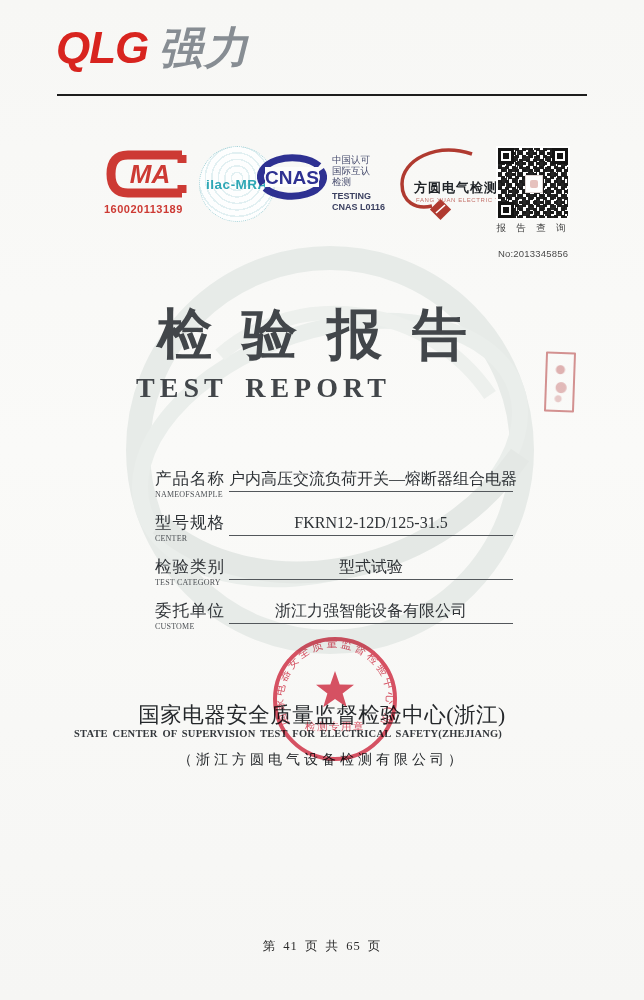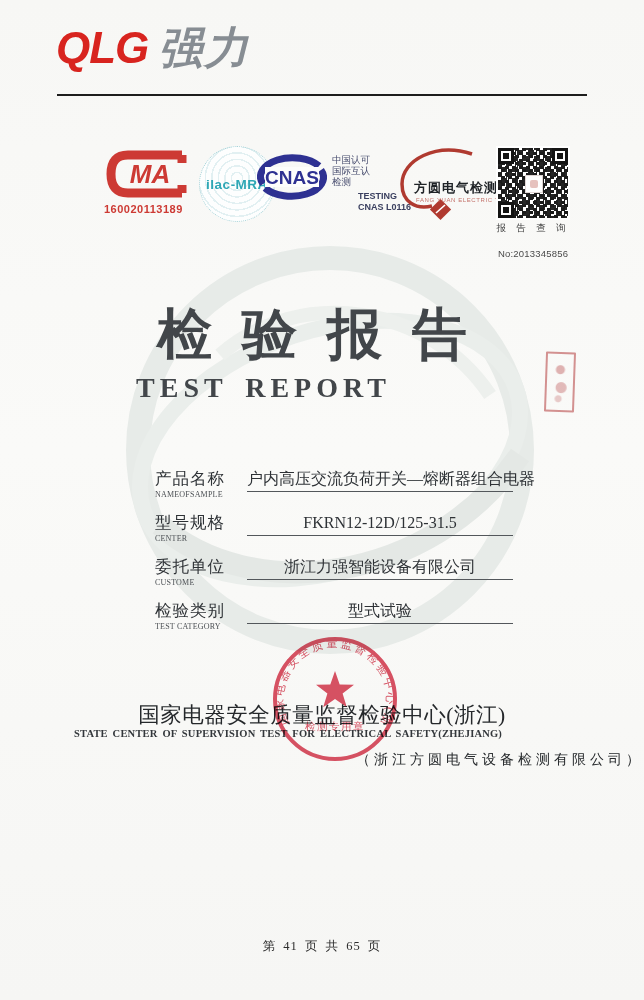--- a/index.html
+++ b/index.html
@@ -27,21 +27,21 @@
 
   .ilac { left:199px; top:0px; width:74px; height:74px; border-radius:50%;
     background:repeating-radial-gradient(circle at 50% 42%, #fdfefe 0 5px, #e2f0f2 5px 6.5px);
     border:1px dotted #9fd0d6; display:flex; align-items:center; justify-content:center; }
   .ilac-label { font-family:"Liberation Sans",sans-serif; font-weight:bold; font-size:13.5px; color:#2ea7b5; letter-spacing:0.5px; }
 
   .cnas { left:257px; top:8px; width:130px; }
   .cnas-row { display:flex; align-items:flex-start; }
   .cnas svg { flex:none; }
   .cnas-text { margin-left:5px; font-family:"Liberation Sans",sans-serif; font-size:9.5px; line-height:1.18; color:#474c6e; white-space:nowrap; }
-  .cnas-sub { font-weight:bold; color:#3b4060; margin-top:3px; font-size:9px; line-height:1.25;margin-left:26px; }
+  .cnas-sub { font-weight:bold; color:#3b4060; margin-top:3px; font-size:9px; line-height:1.25; }
 
   .fy { left:386px; top:0px; width:110px; height:92px; }
   .fy svg { position:absolute; left:0; top:0; }
   .fy-label { position:absolute; left:28px; top:33px; font-size:13px; font-weight:bold; color:#1f2327; letter-spacing:1px; white-space:nowrap; }
   .fy-sub { position:absolute; left:30px; top:51px; font-size:6px; color:#c4736c; letter-spacing:0.6px; white-space:nowrap; font-family:"Liberation Sans",sans-serif; }
 
   .qr { left:496px; top:2px; width:74px; text-align:center; }
   .qr-box { position:relative; width:70px; height:70px; margin:0 auto;
     background:
       repeating-conic-gradient(#1c1c1c 0 25%, transparent 0 50%) 0px 0px / 7px 7px,
@@ -67,33 +67,33 @@
 
   .small-seal { position:absolute; left:545px; top:352px; width:26px; height:56px;
     border:2px solid rgba(198,110,110,.75); transform:rotate(2deg); border-radius:1px;
     background:
       radial-gradient(circle at 50% 28%, rgba(190,90,90,.45) 0 4px, transparent 5px),
       radial-gradient(circle at 55% 60%, rgba(190,90,90,.40) 0 5px, transparent 6px),
       radial-gradient(circle at 45% 80%, rgba(190,90,90,.30) 0 3px, transparent 4px); }
 
   
   .form { position:absolute; left:155px; top:467px; width:358px; }
-  .form-row { display:flex; align-items:flex-start; margin-bottom:12px;gap:18px; }
+  .form-row { display:flex; align-items:flex-start; margin-bottom:12px; }
   .fr-label-wrap { flex:none; width:74px; }
   .fr-label { display:block; font-size:16.5px; color:#2e3236; letter-spacing:1px; line-height:24px; white-space:nowrap; }
   .fr-sub { display:block; font-size:8px; color:#4c5054; letter-spacing:0.2px; margin-top:-1px; white-space:nowrap; }
   .fr-value { flex:1; min-width:0; border-bottom:1.4px solid #53575b; text-align:center;
     font-size:16px; color:#2e3236; line-height:23px; height:24px; white-space:nowrap; }
 
   
   .org-cn { position:absolute; left:0; top:700px; width:644px; text-align:center;
     font-size:21.5px; color:#25282b; letter-spacing:0.5px; white-space:nowrap; }
   .org-en { position:absolute; left:0; top:728px; width:576px; text-align:center;
     font-size:10.5px; font-weight:bold; color:#33373b; letter-spacing:0.2px; word-spacing:2px; white-space:nowrap; }
-  .org-paren { position:absolute; left:0; top:751px; width:644px; text-align:right;
+  .org-paren { position:absolute; left:0; top:751px; width:644px; text-align:center;
     font-size:14px; color:#25282b; letter-spacing:4px; white-space:nowrap; }
 
   .stamp { position:absolute; left:270px; top:634px; width:130px; height:130px;
     opacity:.85; mix-blend-mode:multiply; pointer-events:none; }
 
   
   .footer { position:absolute; left:0; top:938px; width:644px; text-align:center;
     font-size:12.5px; color:#2b2b2b; letter-spacing:1px; word-spacing:3px; }
 </style>
 </head>
@@ -185,31 +185,31 @@
     </div>
     <div class="form-row">
       <div class="fr-label-wrap">
         <span class="fr-label">型号规格</span>
         <span class="fr-sub">CENTER</span>
       </div>
       <span class="fr-value">FKRN12-12D/125-31.5</span>
     </div>
     <div class="form-row">
       <div class="fr-label-wrap">
+        <span class="fr-label">检验类别</span>
+        <span class="fr-sub">TEST CATEGORY</span>
+      </div>
+      <span class="fr-value">型式试验</span>
+    </div>
+    <div class="form-row">
+      <div class="fr-label-wrap">
         <span class="fr-label">委托单位</span>
         <span class="fr-sub">CUSTOME</span>
       </div>
       <span class="fr-value">浙江力强智能设备有限公司</span>
-    </div>
-    <div class="form-row">
-      <div class="fr-label-wrap">
-        <span class="fr-label">检验类别</span>
-        <span class="fr-sub">TEST CATEGORY</span>
-      </div>
-      <span class="fr-value">型式试验</span>
     </div>
   </div>
 
   <div class="org-cn">国家电器安全质量监督检验中心(浙江)</div>
   <div class="org-en">STATE CENTER OF SUPERVISION TEST FOR ELECTRICAL SAFETY(ZHEJIANG)</div>
   <div class="org-paren">（浙江方圆电气设备检测有限公司）</div>
 
   <svg class="stamp" viewBox="0 0 130 130">
     <circle cx="65" cy="65" r="60" fill="none" stroke="#d5344a" stroke-width="4"></circle>
     <path id="stamp-arc" d="M20,91 A52,52 0 1 1 110,91" fill="none"></path>

